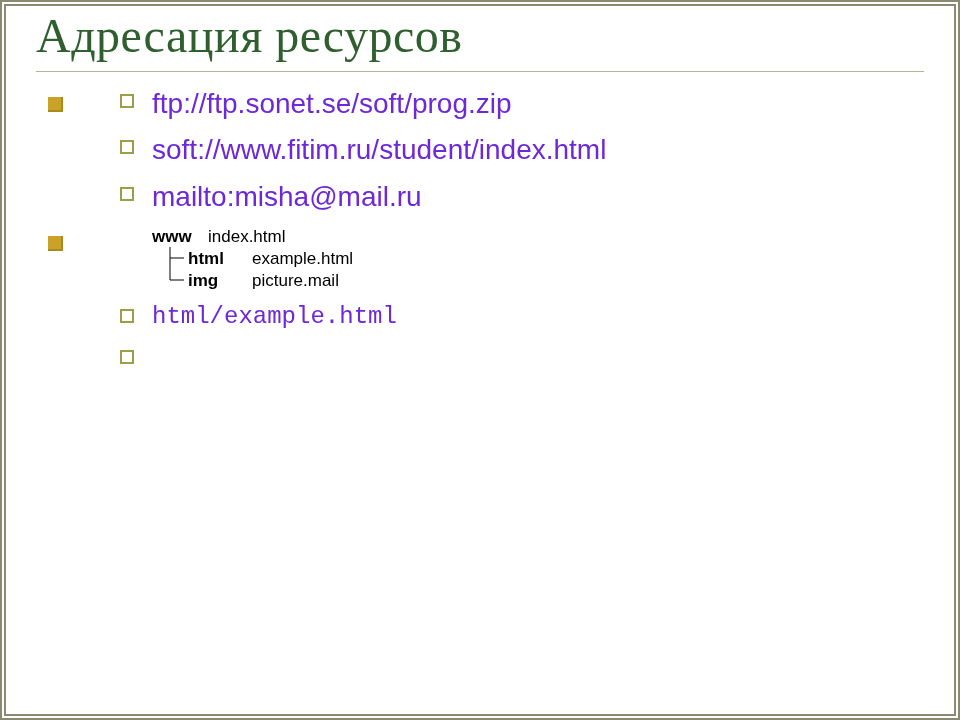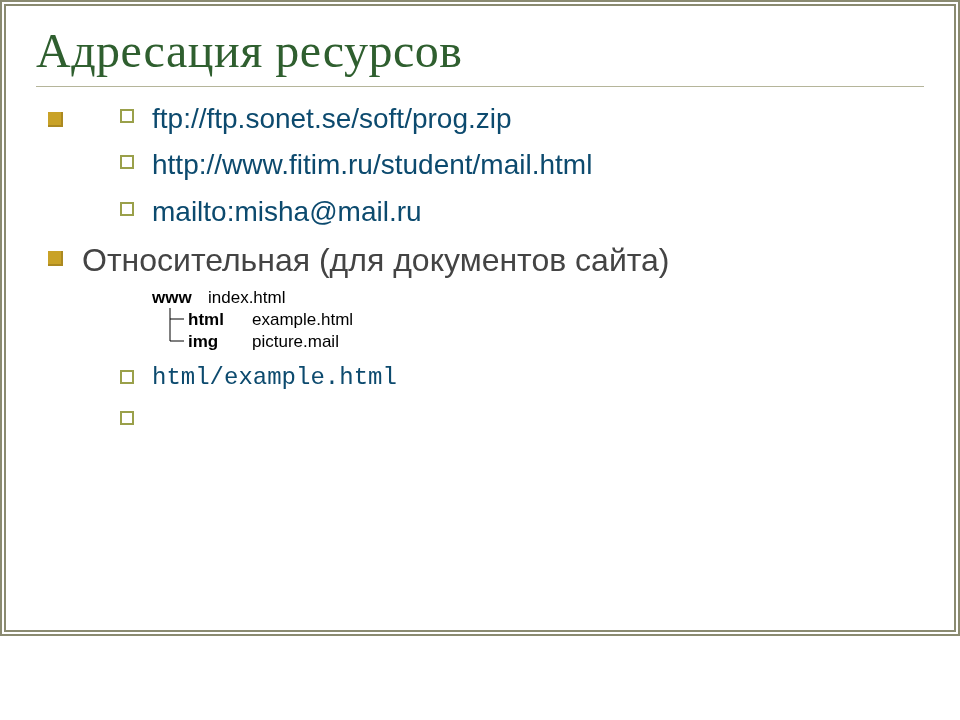--- a/index.html
+++ b/index.html
@@ -7,23 +7,23 @@
     padding: 0;
     width: 960px;
     height: 720px;
     background: #ffffff;
     font-family: Arial, "Helvetica Neue", Helvetica, sans-serif;
     color: #333333;
   }
   .slide {
     box-sizing: border-box;
     width: 960px;
-    height: 636px;
+    height: 720px;
     border: 6px double #8a8a70;
-    padding: 17px 0 0 0;
+    padding: 2px 0 0 0;
     position: relative;
   }
   .title {
     font-family: Georgia, "Times New Roman", serif;
     color: #2f5f2f;
     font-size: 48px;
     font-weight: 400;
     margin: 0 0 8px 30px;
     letter-spacing: 0.5px;
   }
@@ -57,21 +57,21 @@
   }
   ul.level2 {
     list-style: none;
     margin: 8px 0 2px 38px;
     padding: 0;
   }
   ul.level2 > li {
     position: relative;
     padding-left: 32px;
     font-size: 28px;
-    color: #0c4a6e;
+    color: #6d28d9;
     margin: 8px 0 10px 0;
     line-height: 1.3;
   }
   ul.level2 > li::before {
     content: "";
     position: absolute;
     left: 0;
     top: 8px;
     width: 14px;
     height: 14px;
@@ -107,27 +107,26 @@
 <div class="slide">
 
   <h1 class="title">Адресация ресурсов</h1>
   <hr class="hr">
 
   <ul class="level1">
 
     <li>
       <ul class="level2">
         <li>ftp://ftp.sonet.se/soft/prog.zip</li>
-        <li>http://www.fitim.ru/student/mail.html</li>
+        <li>soft://www.fitim.ru/student/index.html</li>
         <li>mailto:misha@mail.ru</li>
       </ul>
     </li>
 
     <li>
-      <span>Относительная (для документов сайта)</span>
 
       <div class="tree">
         <div class="row root">
           <span class="folder bold">www</span>
           <span class="file">index.html</span>
         </div>
         <div class="row">
           <svg width="36" height="22">
             <line x1="18" y1="0" x2="18" y2="22" stroke="#000" stroke-width="1"></line>
             <line x1="18" y1="11" x2="32" y2="11" stroke="#000" stroke-width="1"></line>

